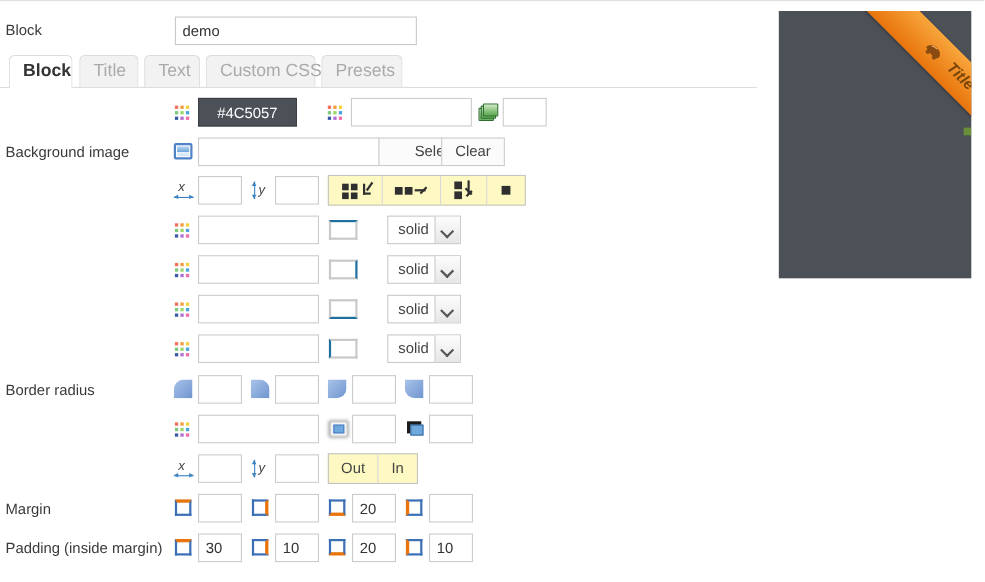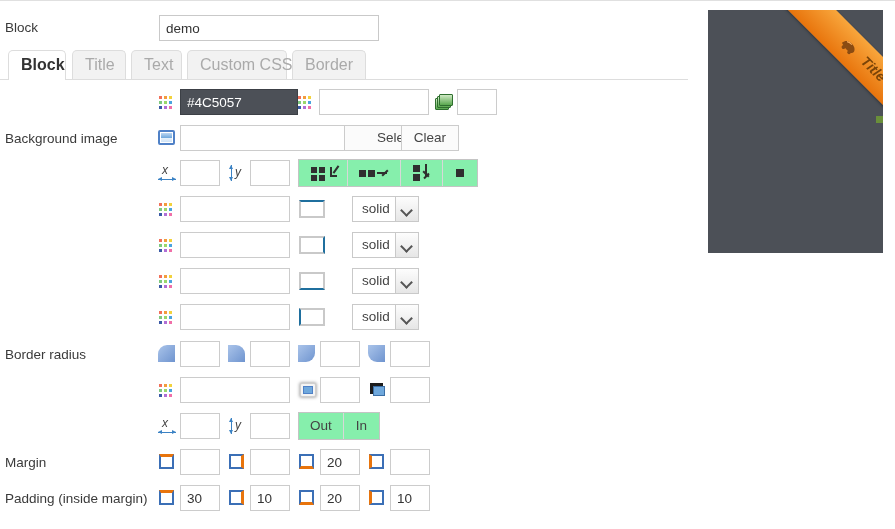--- a/index.html
+++ b/index.html
@@ -138,21 +138,21 @@
   .axis-y .bar:after{bottom:0;border-top:4px solid #3b82c4;}
   .axis-y .glyph{left:7px;top:2px;}
 
   
   .btn{
     position:absolute;box-sizing:border-box;height:26px;
     border:1px solid #cccccc;background:#fbfbfb;
     font-family:"Liberation Sans", sans-serif;font-size:13.5px;color:#444;
     line-height:24px;text-align:center;cursor:pointer;
   }
-  .seg{position:absolute;height:28px;box-sizing:border-box;border:1px solid #c4c4c4;background:#86efac;}
+  .seg{position:absolute;height:28px;box-sizing:border-box;border:1px solid #c4c4c4;background:#fef9c3;}
   .seg .cell{
     position:absolute;top:0;height:26px;box-sizing:border-box;
     border-right:1px solid #d8d8d8;text-align:center;cursor:pointer;
   }
   .seg .cell:last-child{border-right:none;}
 
   
   .rep{position:absolute;left:0;top:0;width:100%;height:100%;}
   .sq{position:absolute;background:#2f2f2f;}
 
@@ -206,36 +206,36 @@
     <div class="lbl">Block</div>
     <input class="inp name" style="left: 159px; top: 1px; width: 220px;" value="demo">
   </div>
 
   <div class="tabs">
     <div class="tabline"></div>
     <div class="tab active" style="left:8px;width:58px;">Block</div>
     <div class="tab" style="left:72px;width:54px;">Title</div>
     <div class="tab" style="left:131px;width:51px;">Text</div>
     <div class="tab" style="left:187px;width:100px;">Custom CSS</div>
-    <div class="tab" style="left:292px;width:74px;">Border</div>
+    <div class="tab" style="left:292px;width:74px;">Presets</div>
   </div>
 
   <div class="row" style="top:89px;">
     <span class="ico palette" style="left:159px;top:7px;">
         <i style="left: 0px; top: 0px; background: rgb(242, 112, 90);"></i>
         <i style="left: 5px; top: 0px; background: rgb(243, 156, 61);"></i>
         <i style="left: 10px; top: 0px; background: rgb(242, 210, 61);"></i>
         <i style="left: 0px; top: 5px; background: rgb(127, 201, 127);"></i>
         <i style="left: 5px; top: 5px; background: rgb(154, 216, 107);"></i>
         <i style="left: 10px; top: 5px; background: rgb(74, 163, 223);"></i>
         <i style="left: 0px; top: 10px; background: rgb(59, 90, 166);"></i>
         <i style="left: 5px; top: 10px; background: rgb(176, 111, 214);"></i>
         <i style="left: 10px; top: 10px; background: rgb(240, 111, 168);"></i>
       </span>
-    <input class="inp dark" style="left: 180px; top: 0px; width: 118px;" value="#4C5057">
+    <input class="inp dark" style="left: 180px; top: 0px; width: 90px; text-align: center;" value="#4C5057">
     <span class="ico palette" style="left:298px;top:7px;">
         <i style="left: 0px; top: 0px; background: rgb(242, 112, 90);"></i>
         <i style="left: 5px; top: 0px; background: rgb(243, 156, 61);"></i>
         <i style="left: 10px; top: 0px; background: rgb(242, 210, 61);"></i>
         <i style="left: 0px; top: 5px; background: rgb(127, 201, 127);"></i>
         <i style="left: 5px; top: 5px; background: rgb(154, 216, 107);"></i>
         <i style="left: 10px; top: 5px; background: rgb(74, 163, 223);"></i>
         <i style="left: 0px; top: 10px; background: rgb(59, 90, 166);"></i>
         <i style="left: 5px; top: 10px; background: rgb(176, 111, 214);"></i>
         <i style="left: 10px; top: 10px; background: rgb(240, 111, 168);"></i>

